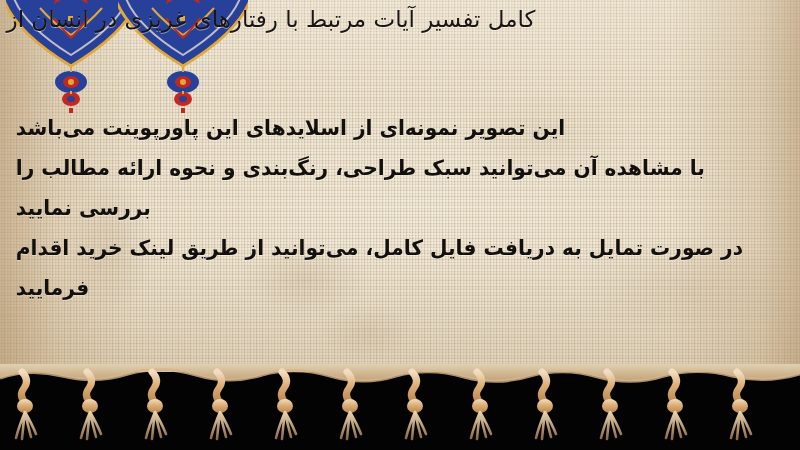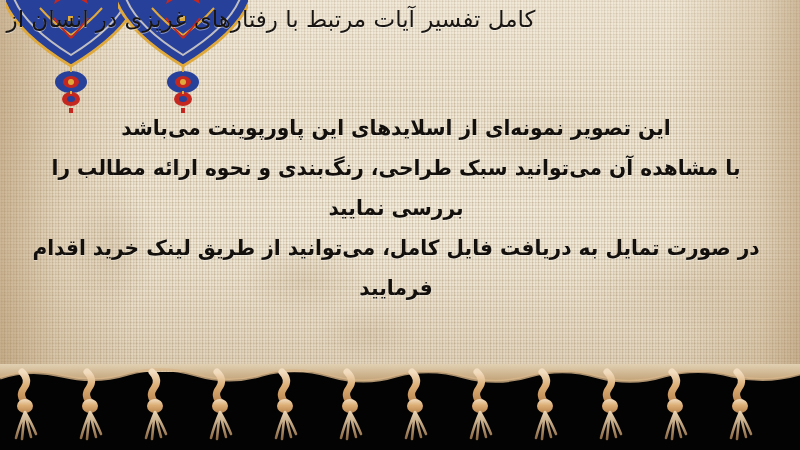--- a/index.html
+++ b/index.html
@@ -83,21 +83,21 @@
     letter-spacing:0;
     padding-right:250px;
     text-shadow:0 1px 0 rgba(255,255,255,.45);
   }
   .title .t-line{display:block;}
   .title .t-line2{margin-top:-2px;}
 
   .body-block{
     position:absolute;
     top:108px;left:0;right:8px;
-    text-align:center;
+    text-align:left;
     color:#120f0d;
   }
   .body-line{
     display:block;
     font-size:21px;
     line-height:40px;
     font-weight:700;
     letter-spacing:-.2px;
     transform:scaleX(.96);
     text-shadow:0 1px 0 rgba(255,255,255,.35);

